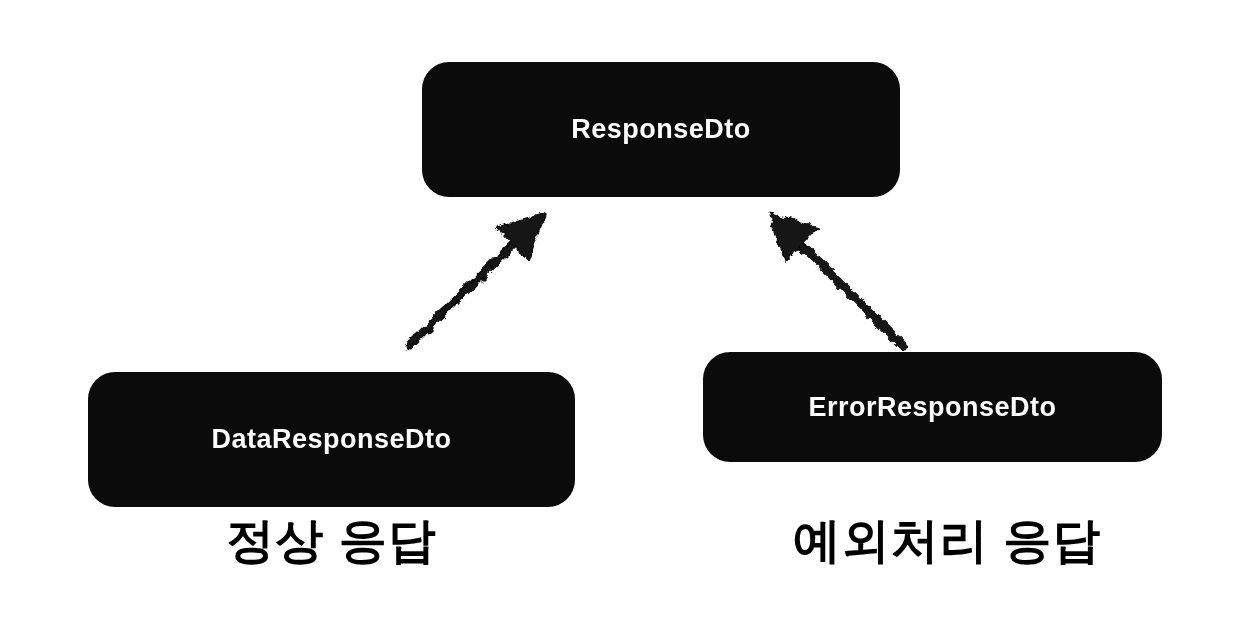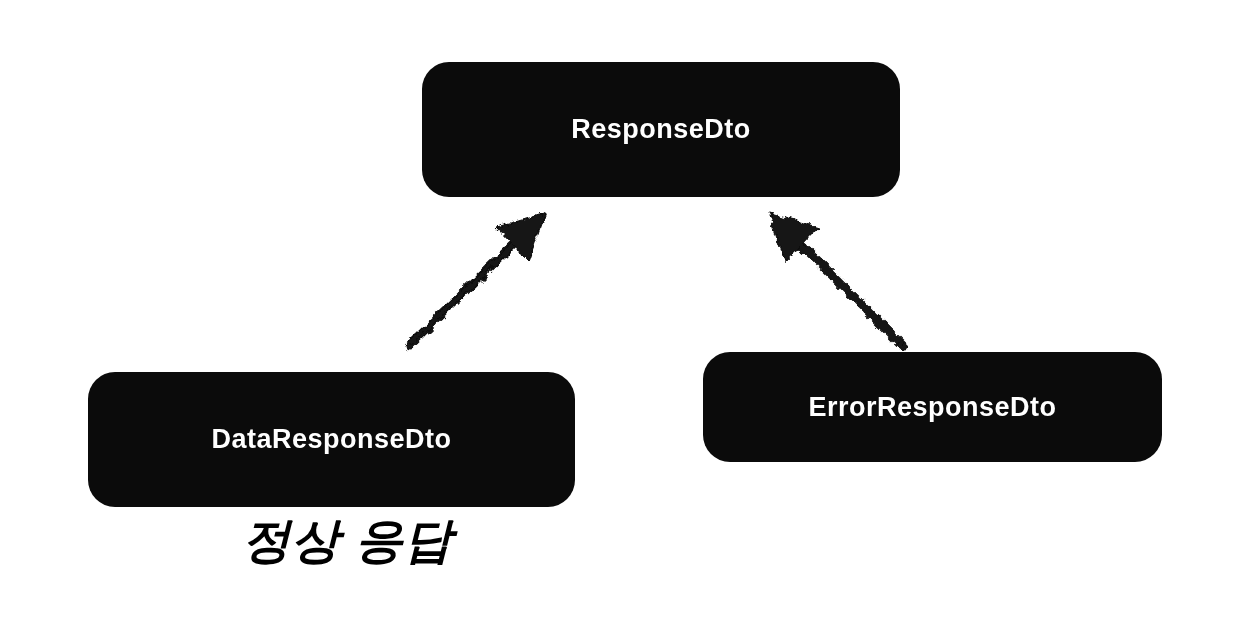--- a/index.html
+++ b/index.html
@@ -33,21 +33,21 @@
   .caption{
     position:absolute;
     top:506px;
     height:70px;
     display:flex;align-items:center;justify-content:center;
     color:var(--caption);
     font-weight:700;
     font-size:48px;
     letter-spacing:1px;
   }
-  .caption-left{left:104px;width:487px;font-style:italic;}
+  .caption-left{left:88px;width:487px;}
   .caption-right{left:717px;width:460px;}
   svg.arrows{position:absolute;left:0;top:0;}
 </style>
 </head>
 <body>
 
 <div class="canvas">
 
   <svg class="arrows" width="1250" height="620" viewBox="0 0 1250 620" aria-hidden="true">
     <defs>
@@ -79,14 +79,17 @@
   </div>
 
   <div class="node node-right">
     <span>ErrorResponseDto</span>
   </div>
 
   <div class="caption caption-left">
     <span>정상 응답</span>
   </div>
 
+  <div class="caption caption-right">
+    <span>예외처리 응답</span>
+  </div>
 
 </div>
 
 </body></html>

